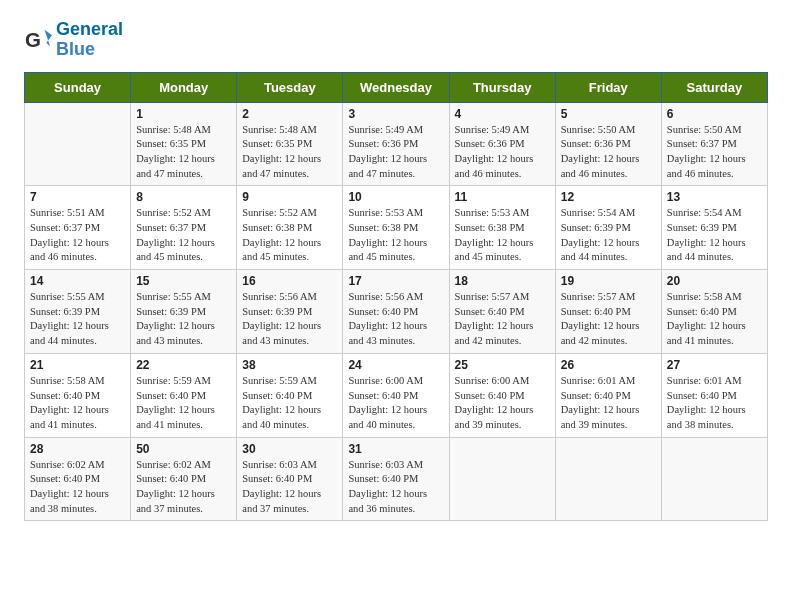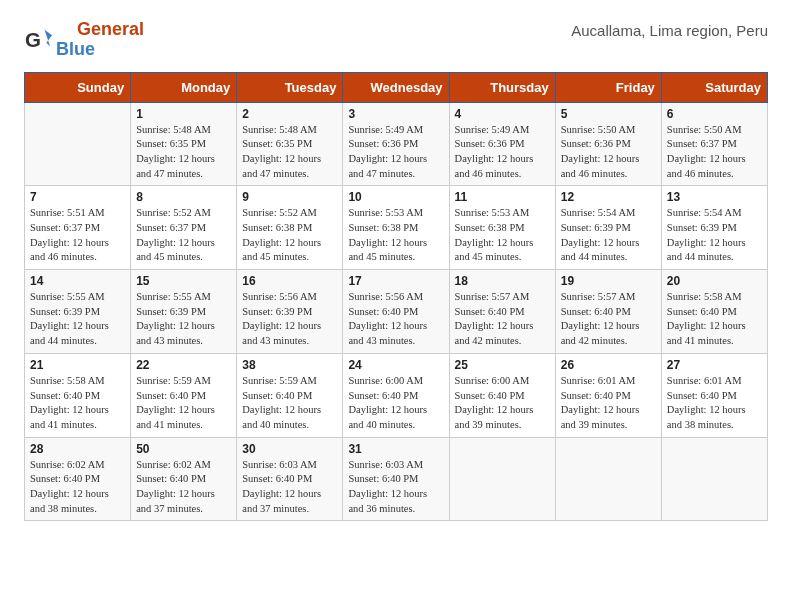--- a/index.html
+++ b/index.html
@@ -17,23 +17,22 @@
       margin-bottom: 12px;
     }
     .logo {
       display: flex;
       align-items: center;
       gap: 4px;
     }
     .logo-text-general {
       font-size: 18px;
       font-weight: bold;
-      color: #c2410c;
+      color: #0369a1;
       line-height: 1.1;
-      margin-left: 21px;
     }
     .logo-text-blue {
       font-size: 18px;
       font-weight: bold;
       color: #3a7fc1;
       line-height: 1.1;
     }
     .logo-icon {
       width: 28px;
       height: 28px;
@@ -50,24 +49,24 @@
       font-size: 15px;
       color: #555;
       margin-top: 2px;
     }
     table {
       width: 100%;
       border-collapse: collapse;
       font-size: 11px;
     }
     thead tr th {
-      background: #c2410c;
+      background: #4d7c0f;
       color: #fff;
       padding: 7px 6px;
-      text-align: right;
+      text-align: center;
       font-size: 13px;
       font-weight: bold;
       border: 1px solid #2c5f9e;
     }
     tbody tr td {
       border: 1px solid #ccc;
       vertical-align: top;
       padding: 4px 5px;
       min-width: 100px;
       height: 80px;
@@ -103,21 +102,20 @@
     <svg class="logo-icon" viewBox="0 0 30 30">
       <text x="1" y="22" font-size="22" font-weight="bold" fill="#333" font-family="Arial">G</text>
       <polygon points="22,4 30,10 24,18 28,22" fill="#3a7fc1"></polygon>
     </svg>
     <div>
       <span class="logo-text-general">General</span><br>
       <span class="logo-text-blue">Blue</span>
     </div>
   </div>
   <div class="title-area">
-    <div class="calendar-subtitle">Aucallama, Lima region, Peru</div>
   </div>
 </div>
 
 <table>
   <thead>
     <tr>
     <th>Sunday</th>
         <th>Monday</th>
         <th>Tuesday</th>
         <th>Wednesday</th>

